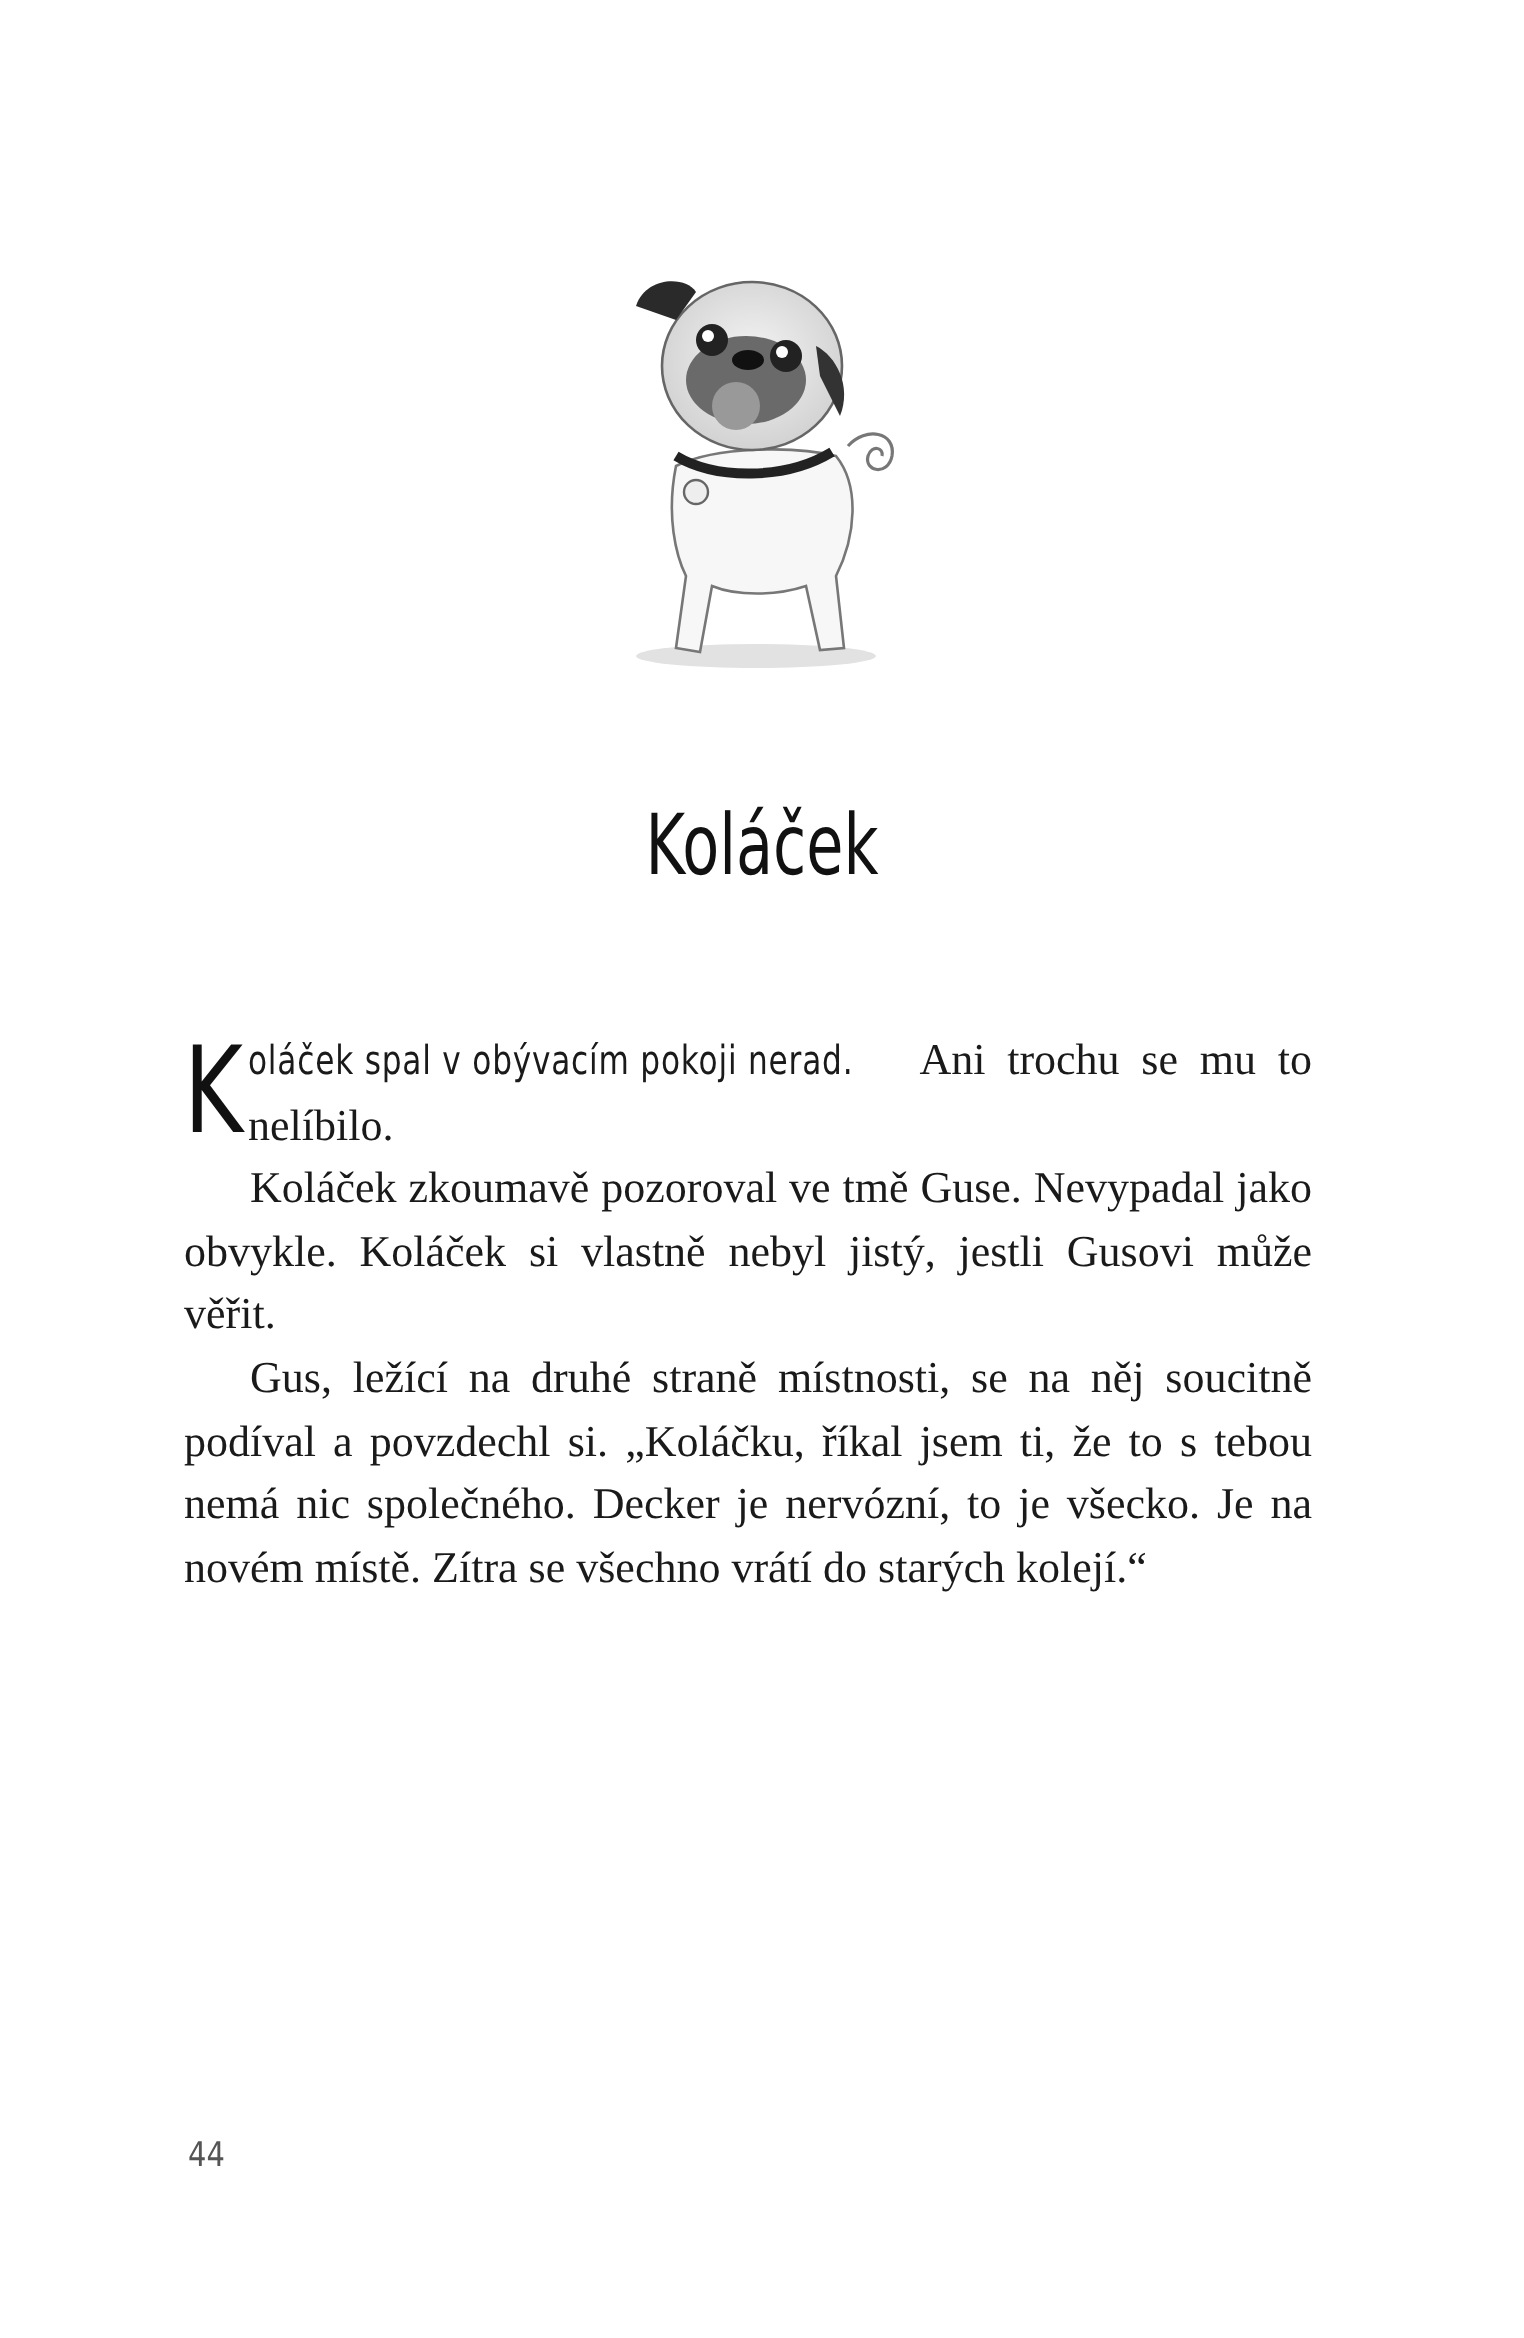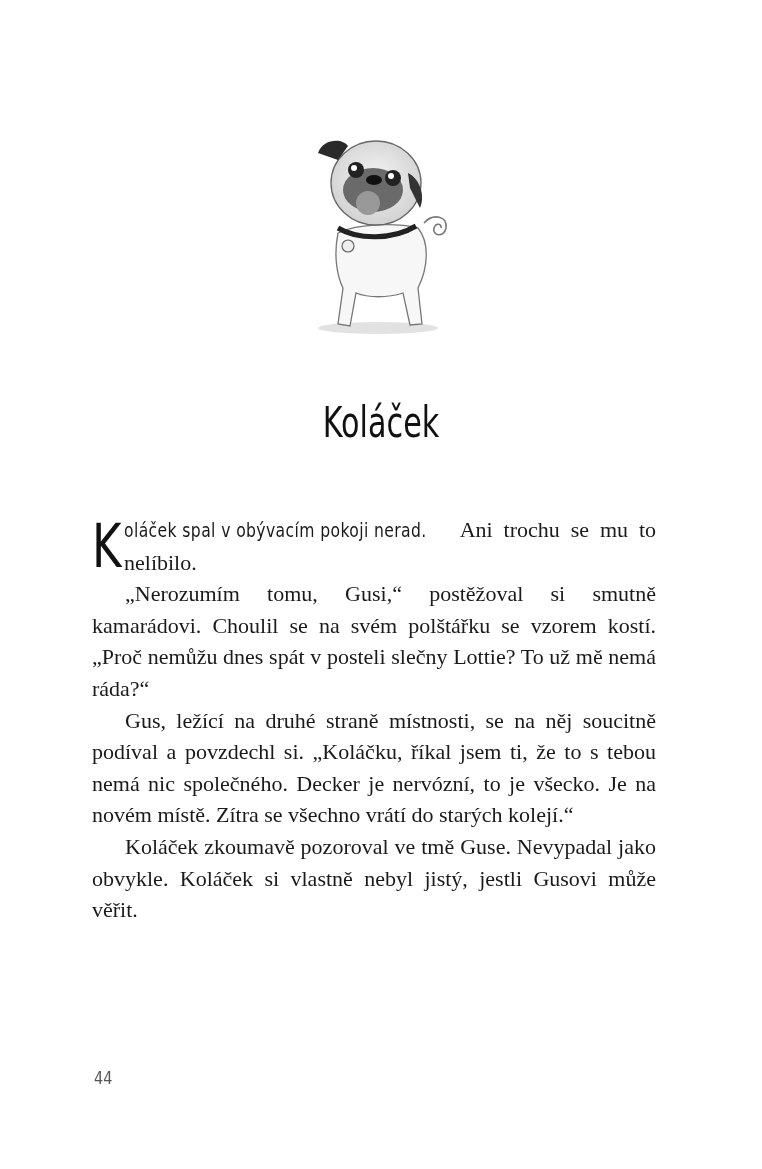--- a/index.html
+++ b/index.html
@@ -67,18 +67,17 @@
     <ellipse cx="76" cy="52" rx="8" ry="5" fill="#111"></ellipse>
   </svg>
 </div>
 
 <h1 class="chapter-title">Koláček</h1>
 
 <div class="body-text">
   <p class="first">
     <span class="dropcap">K</span><span class="lead-in">oláček spal v obývacím pokoji nerad.</span><span> Ani trochu se mu to nelíbilo.</span>
   </p>
-  <p>„Nerozumím tomu, Gusi,“ postěžoval si smutně kamarádovi. Choulil se na svém polštářku se vzorem kostí. „Proč nemůžu dnes spát v posteli slečny Lottie? To už mě nemá ráda?“</p>
+  <p>Koláček zkoumavě pozoroval ve tmě Guse. Nevypadal jako obvykle. Koláček si vlastně nebyl jistý, jestli Gusovi může věřit.</p>
   <p>Gus, ležící na druhé straně místnosti, se na něj soucitně podíval a povzdechl si. „Koláčku, říkal jsem ti, že to s tebou nemá nic společného. Decker je nervózní, to je všecko. Je na novém místě. Zítra se všechno vrátí do starých kolejí.“</p>
-  <p>Koláček zkoumavě pozoroval ve tmě Guse. Nevypadal jako obvykle. Koláček si vlastně nebyl jistý, jestli Gusovi může věřit.</p>
 </div>
 
 <div class="page-number">44</div>
 
 </body></html>

